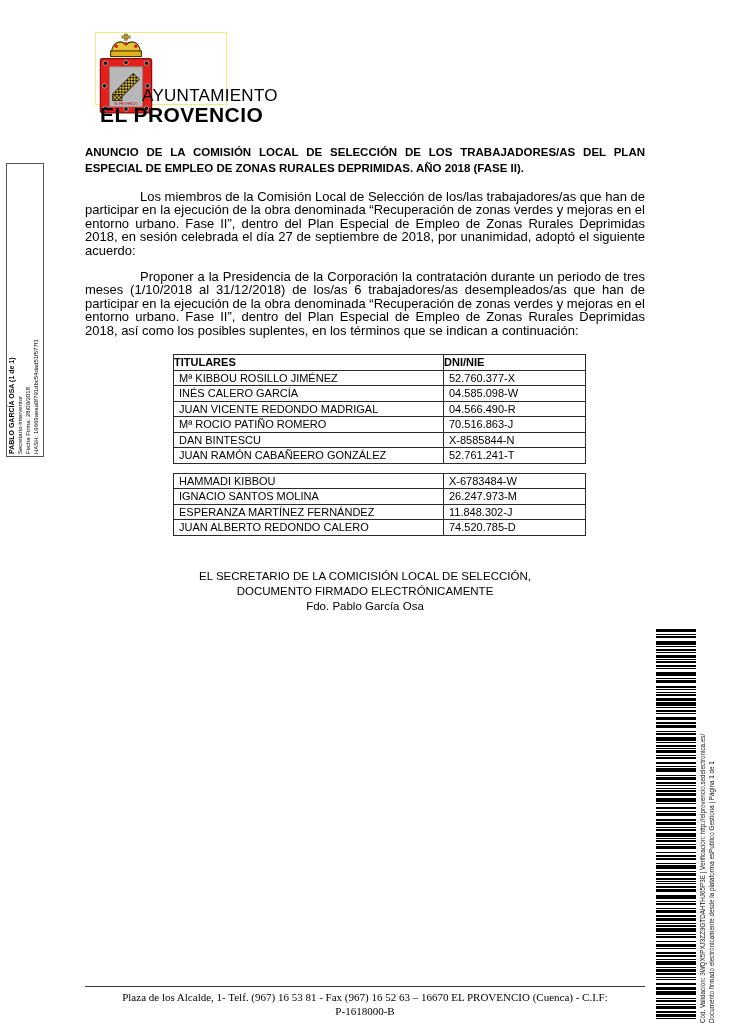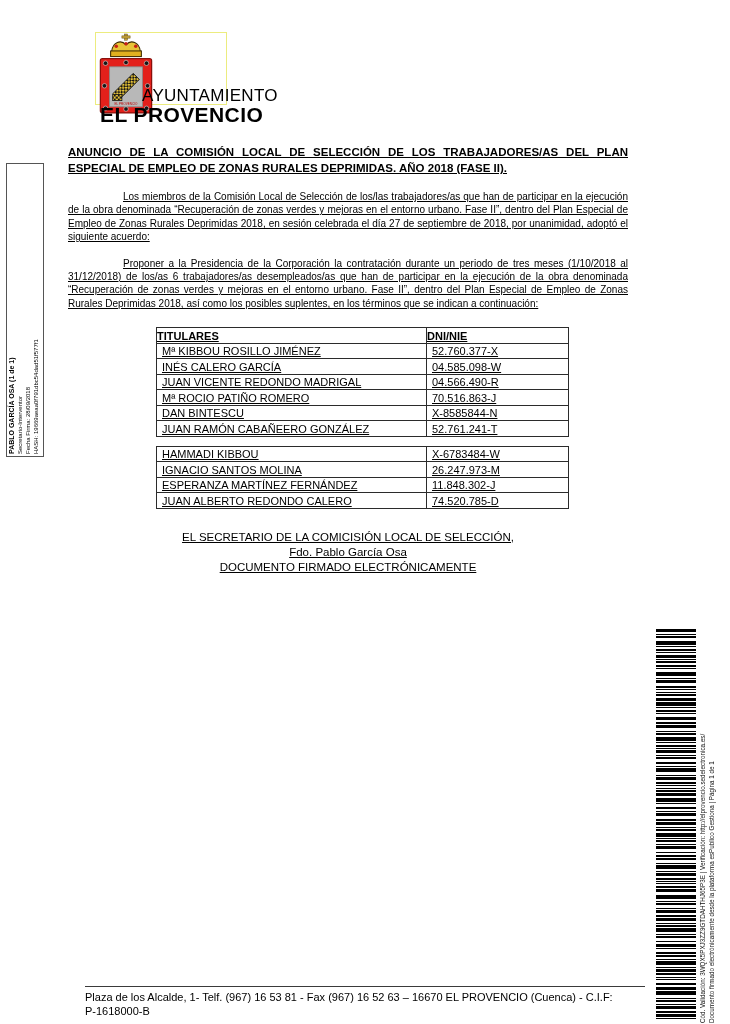--- a/index.html
+++ b/index.html
@@ -12,36 +12,36 @@
   
   .logo-frame{position:absolute;left:95px;top:32px;width:130px;height:71px;
     border:1px solid #ecec7f;}
   .crest{position:absolute;left:97px;top:33px;width:58px;height:82px;}
   .org-line1{position:absolute;left:142px;top:86px;font-size:17px;font-weight:normal;
     letter-spacing:.3px;white-space:nowrap;}
   .org-line2{position:absolute;left:100px;top:103px;font-size:21px;font-weight:bold;
     letter-spacing:.4px;white-space:nowrap;}
 
   
-  .content{position:absolute;left:68px;top:144px;width:560px;text-decoration:underline;}
+  .content{position:absolute;left:85px;top:144px;width:560px;}
   .doc-title{font-size:11.5px;font-weight:bold;line-height:16px;text-align:justify;margin:0 0 14px 0;}
-  .para{font-size:10px;line-height:13.4px;text-align:justify;text-indent:55px;margin:0 0 13px 0;}
+  .para{font-size:13px;line-height:13.4px;text-align:justify;text-indent:55px;margin:0 0 13px 0;}
   .tables-wrap{margin:17px 0 0 88px;width:412px;}
   table.doc-table{border-collapse:collapse;width:412px;table-layout:fixed;margin-bottom:9px;}
   table.doc-table td,table.doc-table th{border:1px solid #2b2b2b;font-size:11px;
     height:14.5px;padding:0 0 0 5px;text-align:left;overflow:hidden;white-space:nowrap;}
   table.doc-table th{font-weight:bold;padding:0;}
   .col-name{width:270px;}
   .col-dni{width:142px;}
-  .signature{margin-top:21px;text-align:center;font-size:11.5px;line-height:15px;}
+  .signature{margin-top:33px;text-align:center;font-size:11.5px;line-height:15px;}
 
   
   .footer{position:absolute;left:85px;top:986px;width:560px;border-top:1px solid #3a3a3a;
-    padding-top:3px;font-family:Liberation Sans, sans-serif;font-size:11px;line-height:14px;
-    }
+    padding-top:3px;font-family:Liberation Serif, serif;font-size:11px;line-height:14px;
+    text-align:center;}
 
   
   .sig-box{position:absolute;left:6px;top:163px;width:36px;height:292px;border:1px solid #555;}
   .rot{transform:rotate(-90deg) translateX(-100%);transform-origin:0 0;position:absolute;left:0;top:0;}
   .sig-rot{width:290px;height:34px;display:flex;flex-direction:column;justify-content:center;padding:0 0 0 4px;}
   .sig-name{font-size:7px;font-weight:bold;line-height:8.5px;white-space:nowrap;}
   .sig-small{font-size:6px;line-height:8px;white-space:nowrap;}
 
   
   .barcode{position:absolute;left:656px;top:629px;width:40px;height:394px;overflow:hidden;}
@@ -158,22 +158,22 @@
         <tr>
           <td>JUAN ALBERTO REDONDO CALERO</td>
           <td>74.520.785-D</td>
             </tr>
       </tbody>
         </table>
     </div>
 
     <div class="signature">
       <div>EL SECRETARIO DE LA COMICISIÓN LOCAL DE SELECCIÓN,</div>
+      <div>DOCUMENTO FIRMADO ELECTRÓNICAMENTE</div>
       <div>Fdo. Pablo García Osa</div>
-      <div>DOCUMENTO FIRMADO ELECTRÓNICAMENTE</div>
     </div>
   </div>
 
   <div class="footer">
     <div>Plaza de los Alcalde, 1- Telf. (967) 16 53 81 - Fax (967) 16 52 63 – 16670 EL PROVENCIO (Cuenca) - C.I.F:</div>
     <div>P-1618000-B</div>
   </div>
 
   <div class="sig-box">
     <div class="rot sig-rot">

